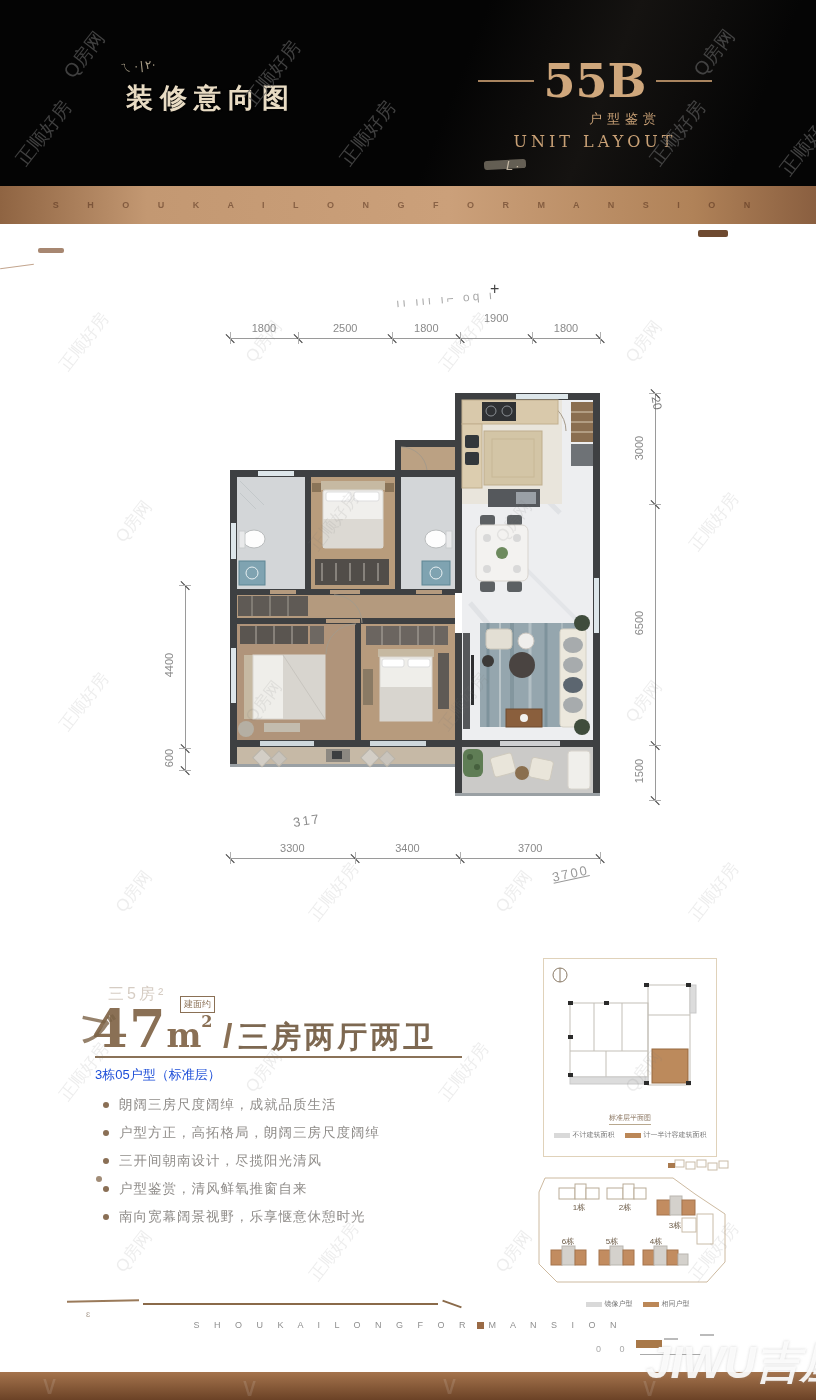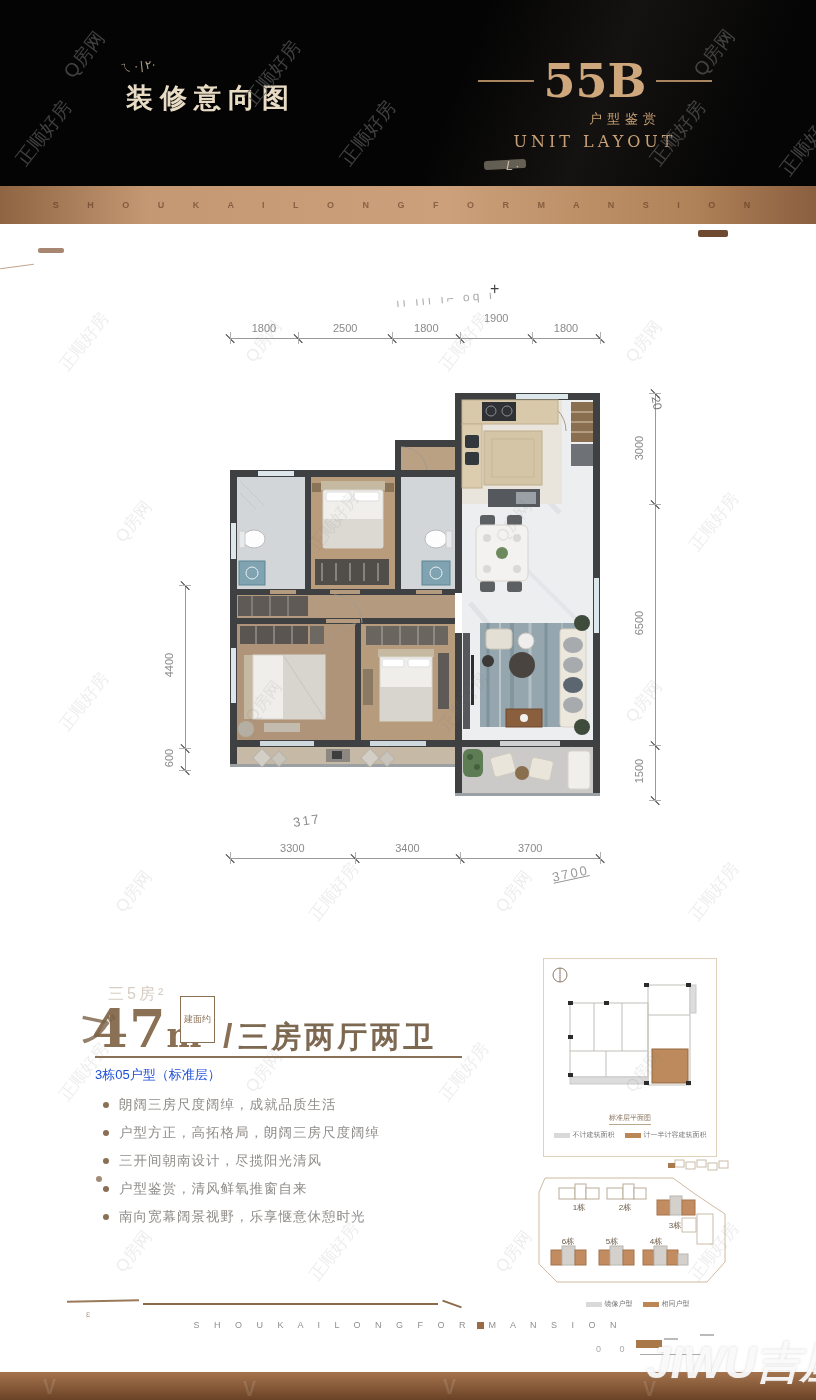--- a/index.html
+++ b/index.html
@@ -58,21 +58,21 @@
   .ghost{position:absolute;left:16px;top:-14px;font-size:16px;color:#8a7055;opacity:.35;
          letter-spacing:3px;}
   .lead-scb{position:absolute;left:-14px;top:8px;font-size:34px;font-weight:bold;color:#7c6448;
          opacity:.8;transform:rotate(12deg);}
   .area-num{font-family:"DejaVu Serif","Liberation Serif",serif;font-size:52px;font-weight:bold;
          letter-spacing:1px;}
   .area-unit{font-family:"DejaVu Serif","Liberation Serif",serif;font-size:33px;font-weight:bold;}
   .area-sup{font-family:"DejaVu Serif","Liberation Serif",serif;font-size:16px;font-weight:bold;
          vertical-align:20px;}
   .badge{position:absolute;left:88px;top:-2px;border:1px solid #8a7055;font-size:9px;
-         padding:16px 3px;color:#8a7055;background:#fff;}
+         padding:1px 3px;color:#8a7055;background:#fff;}
   .slash{font-size:34px;margin:0 6px;font-weight:bold;}
   .layout-txt{font-family:"DejaVu Serif","Liberation Serif",serif;font-size:30px;font-weight:bold;
          letter-spacing:3px;color:#7d6851;}
   .rule{position:absolute;left:95px;top:1056px;width:367px;height:2px;background:#8a7258;z-index:2;}
   .unit-line{position:absolute;left:95px;top:1066px;font-size:13px;color:#1d4ed8;z-index:2;}
   .bullets{position:absolute;left:103px;top:1096px;z-index:2;list-style:none;margin:0;padding:0;}
   .bullets li{display:flex;align-items:flex-start;margin-bottom:10px;font-size:13.5px;
          color:#8f8c89;letter-spacing:1px;text-align:right;}
   .bullets .dot{width:6px;height:6px;border-radius:50%;background:#8a6f55;margin:6px 10px 0 0;
          flex:none;}

